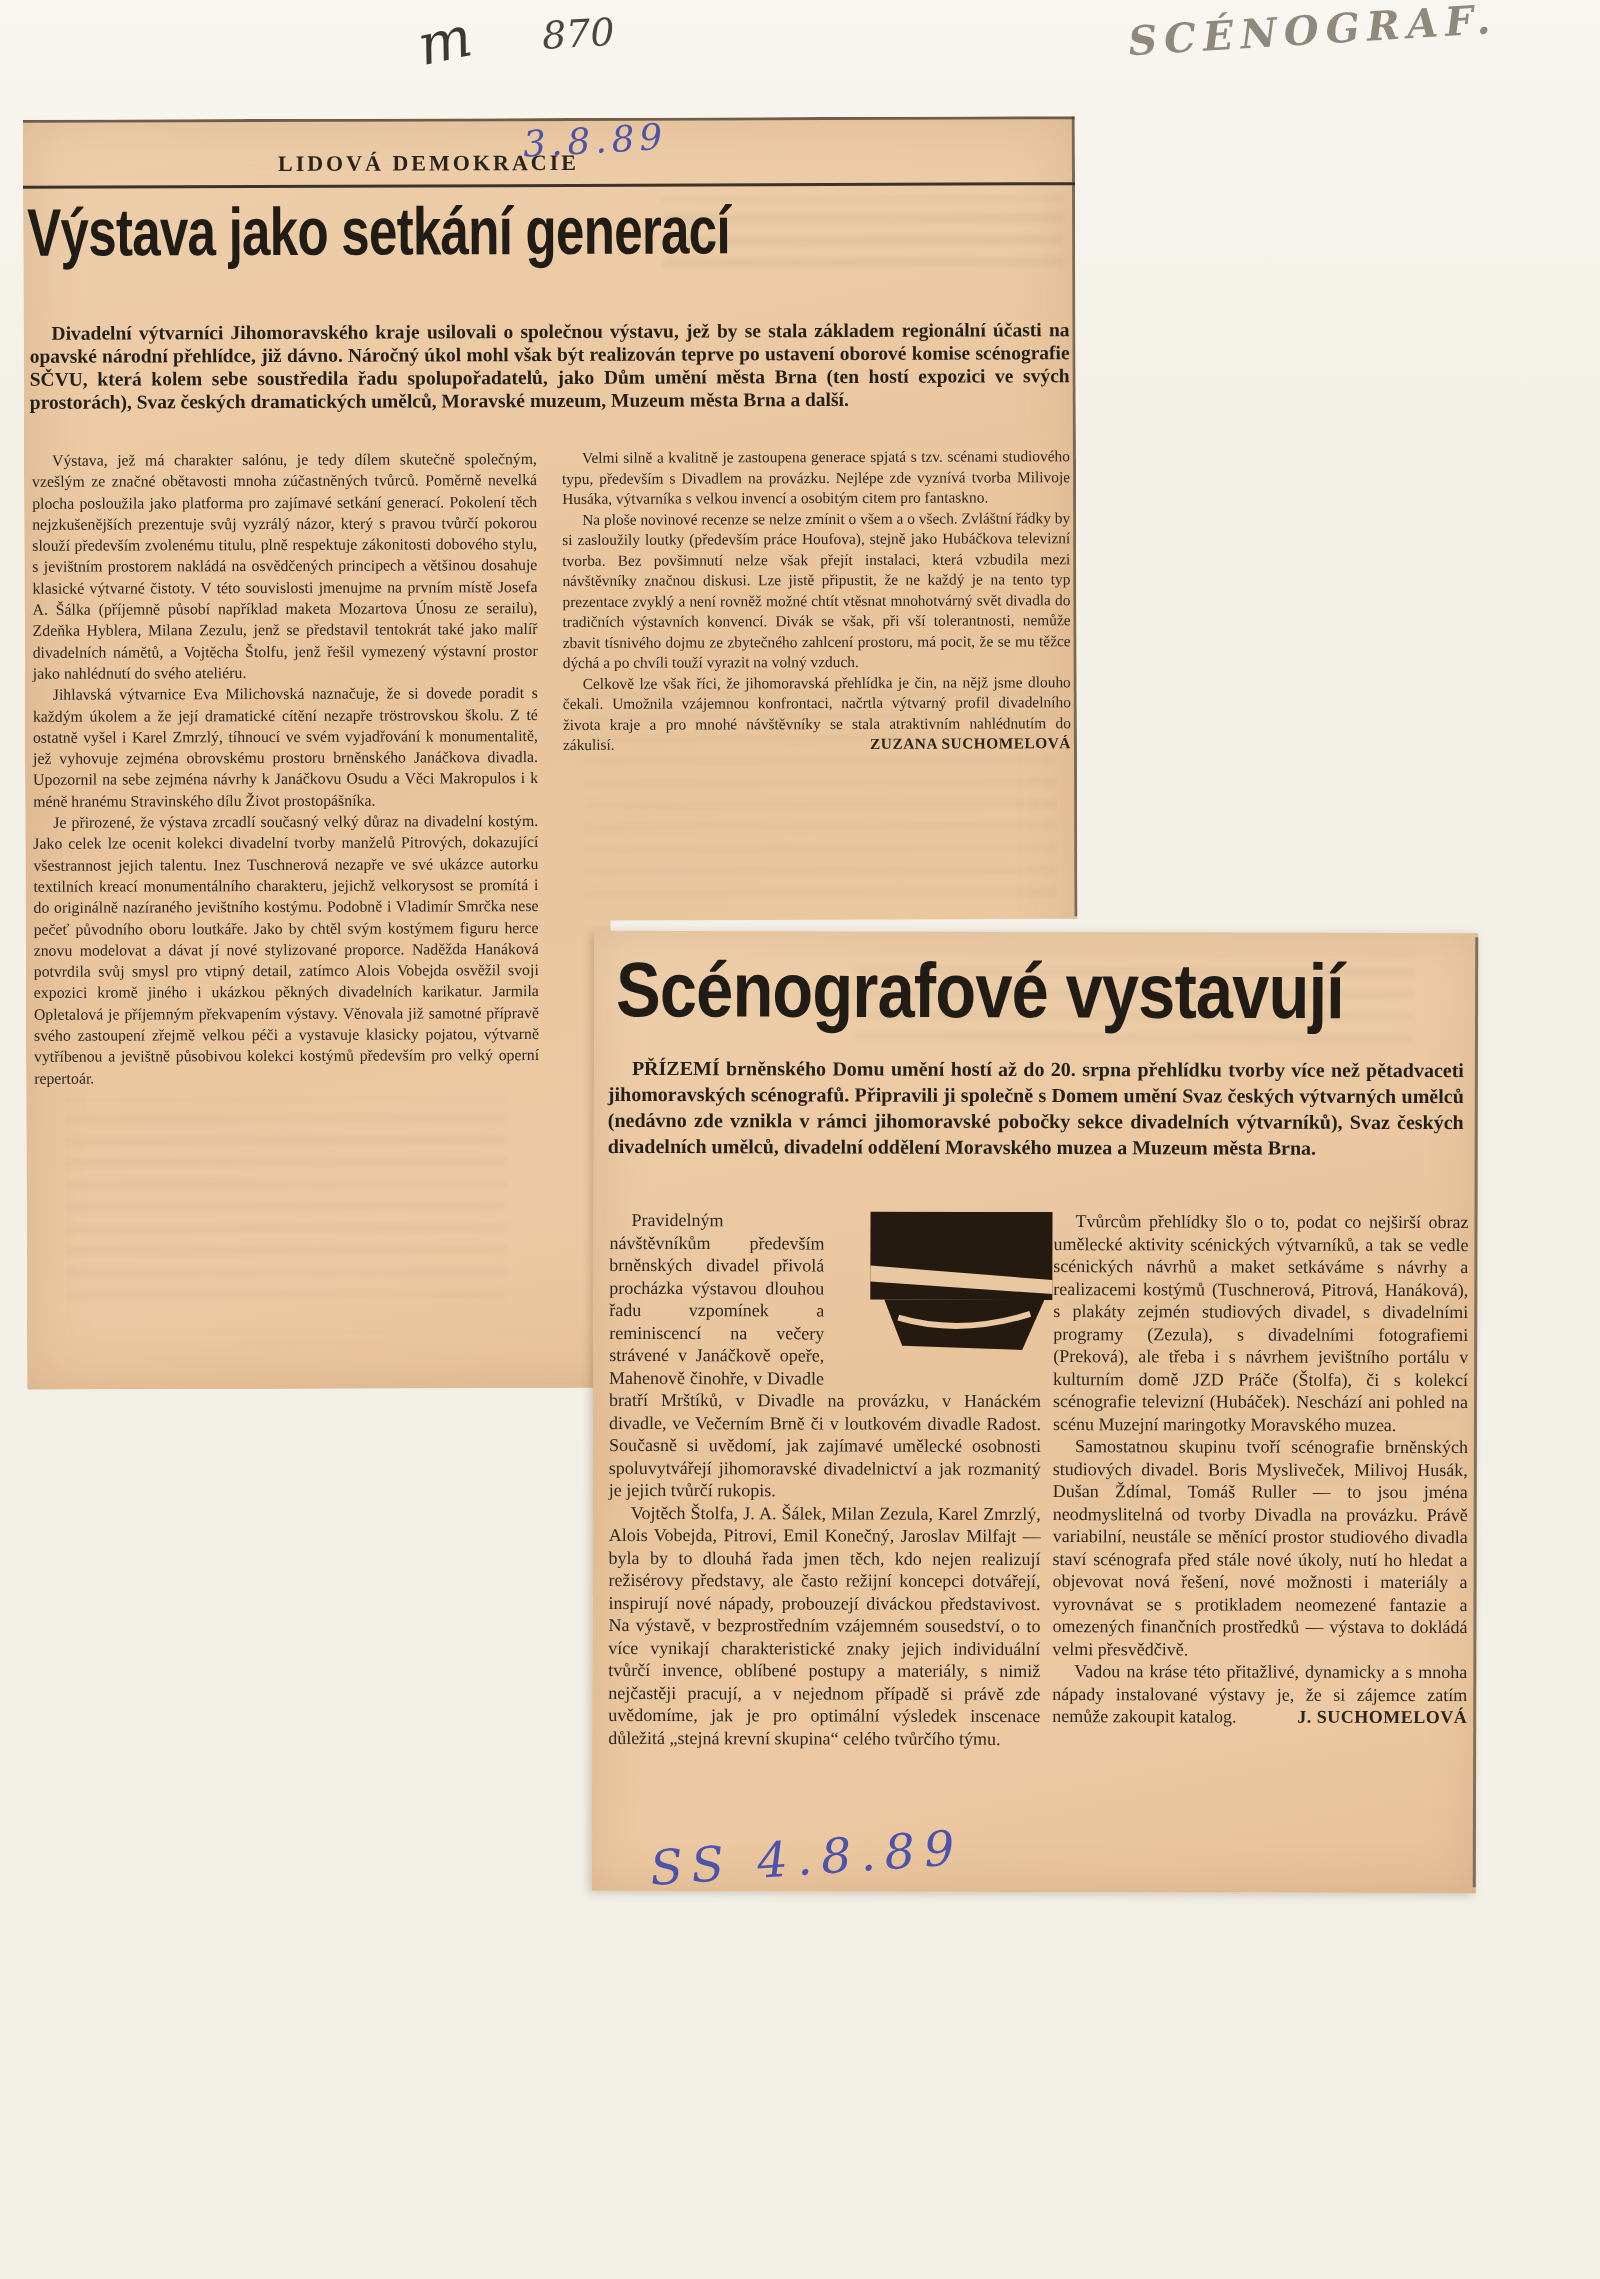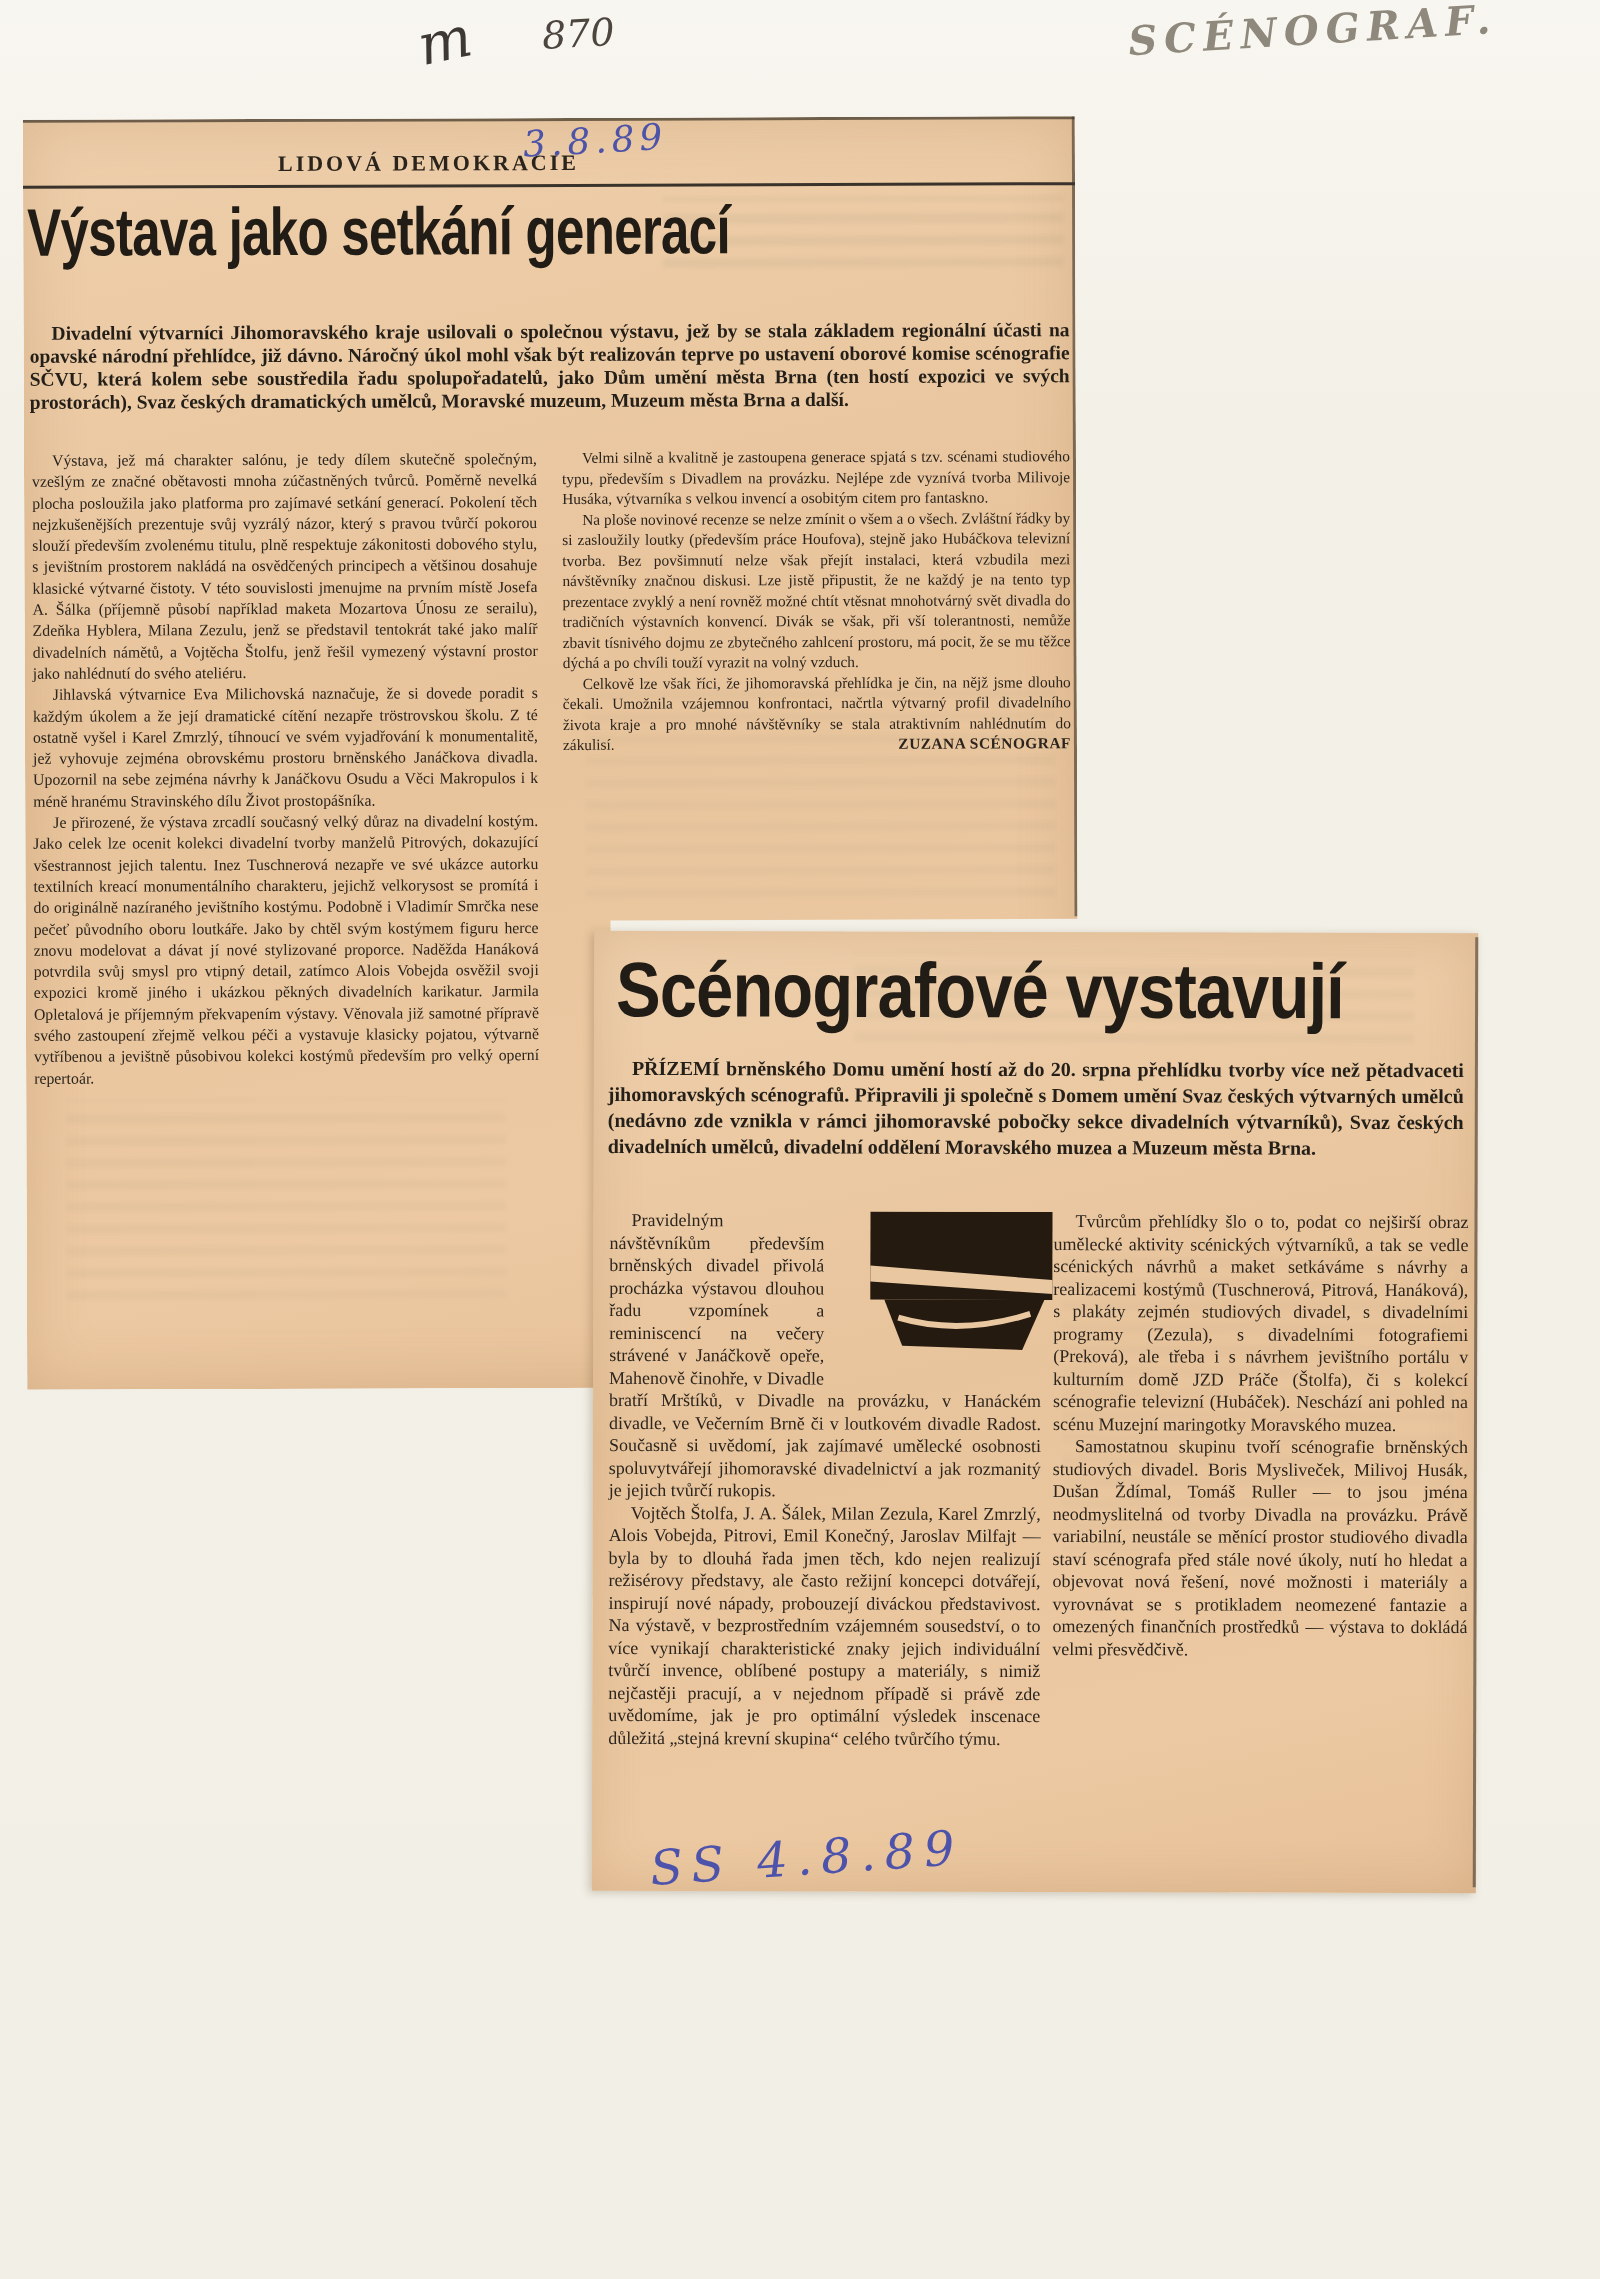--- a/index.html
+++ b/index.html
@@ -87,21 +87,21 @@
       <p>Výstava, jež má charakter salónu, je tedy dílem skutečně společným, vzešlým ze značné obětavosti mnoha zúčastněných tvůrců. Poměrně nevelká plocha posloužila jako platforma pro zajímavé setkání generací. Pokolení těch nejzkušenějších prezentuje svůj vyzrálý názor, který s pravou tvůrčí pokorou slouží především zvolenému titulu, plně respektuje zákonitosti dobového stylu, s jevištním prostorem nakládá na osvědčených principech a většinou dosahuje klasické výtvarné čistoty. V této souvislosti jmenujme na prvním místě Josefa A. Šálka (příjemně působí například maketa Mozartova Únosu ze serailu), Zdeňka Hyblera, Milana Zezulu, jenž se představil tentokrát také jako malíř divadelních námětů, a Vojtěcha Štolfu, jenž řešil vymezený výstavní prostor jako nahlédnutí do svého ateliéru.</p>
       <p>Jihlavská výtvarnice Eva Milichovská naznačuje, že si dovede poradit s každým úkolem a že její dramatické cítění nezapře tröstrovskou školu. Z té ostatně vyšel i Karel Zmrzlý, tíhnoucí ve svém vyjadřování k monumentalitě, jež vyhovuje zejména obrovskému prostoru brněnského Janáčkova divadla. Upozornil na sebe zejména návrhy k Janáčkovu Osudu a Věci Makropulos i k méně hranému Stravinského dílu Život prostopášníka.</p>
       <p>Je přirozené, že výstava zrcadlí současný velký důraz na divadelní kostým. Jako celek lze ocenit kolekci divadelní tvorby manželů Pitrových, dokazující všestrannost jejich talentu. Inez Tuschnerová nezapře ve své ukázce autorku textilních kreací monumentálního charakteru, jejichž velkorysost se promítá i do originálně nazíraného jevištního kostýmu. Podobně i Vladimír Smrčka nese pečeť původního oboru loutkáře. Jako by chtěl svým kostýmem figuru herce znovu modelovat a dávat jí nové stylizované proporce. Naděžda Hanáková potvrdila svůj smysl pro vtipný detail, zatímco Alois Vobejda osvěžil svoji expozici kromě jiného i ukázkou pěkných divadelních karikatur. Jarmila Opletalová je příjemným překvapením výstavy. Věnovala již samotné přípravě svého zastoupení zřejmě velkou péči a vystavuje klasicky pojatou, výtvarně vytříbenou a jevištně působivou kolekci kostýmů především pro velký operní repertoár.</p>
     </div>
 
     <div class="col a1colR">
       <p>Velmi silně a kvalitně je zastoupena generace spjatá s tzv. scénami studiového typu, především s Divadlem na provázku. Nejlépe zde vyznívá tvorba Milivoje Husáka, výtvarníka s velkou invencí a osobitým citem pro fantaskno.</p>
       <p>Na ploše novinové recenze se nelze zmínit o všem a o všech. Zvláštní řádky by si zasloužily loutky (především práce Houfova), stejně jako Hubáčkova televizní tvorba. Bez povšimnutí nelze však přejít instalaci, která vzbudila mezi návštěvníky značnou diskusi. Lze jistě připustit, že ne každý je na tento typ prezentace zvyklý a není rovněž možné chtít vtěsnat mnohotvárný svět divadla do tradičních výstavních konvencí. Divák se však, při vší tolerantnosti, nemůže zbavit tísnivého dojmu ze zbytečného zahlcení prostoru, má pocit, že se mu těžce dýchá a po chvíli touží vyrazit na volný vzduch.</p>
       <p>
         <span>Celkově lze však říci, že jihomoravská přehlídka je čin, na nějž jsme dlouho čekali. Umožnila vzájemnou konfrontaci, načrtla výtvarný profil divadelního života kraje a pro mnohé návštěvníky se stala atraktivním nahlédnutím do zákulisí.</span>
-        <span class="byline">ZUZANA SCÉNOGRAF</span>
+        <span class="byline">ZUZANA SUCHOMELOVÁ</span>
       </p>
     </div>
   </div>
 
   <div class="clip clip2">
     <div class="edge e-right2"></div>
     <div class="ghost" style="left:260px;top:20px;width:560px;height:90px;opacity:.35;"></div>
     <div class="ghost" style="left:470px;top:320px;width:390px;height:300px;opacity:.25;"></div>
 
     <div class="headline h2a">Scénografové vystavují</div>
@@ -119,18 +119,22 @@
           </svg>
         </span>
         <span>Pravidelným návštěvníkům především brněnských divadel přivolá procházka výstavou dlouhou řadu vzpomínek a reminiscencí na večery strávené v Janáčkově opeře, Mahenově činohře, v Divadle bratří Mrštíků, v Divadle na provázku, v Hanáckém divadle, ve Večerním Brně či v loutkovém divadle Radost. Současně si uvědomí, jak zajímavé umělecké osobnosti spoluvytvářejí jihomoravské divadelnictví a jak rozmanitý je jejich tvůrčí rukopis.</span>
       </p>
       <p>Vojtěch Štolfa, J. A. Šálek, Milan Zezula, Karel Zmrzlý, Alois Vobejda, Pitrovi, Emil Konečný, Jaroslav Milfajt — byla by to dlouhá řada jmen těch, kdo nejen realizují režisérovy představy, ale často režijní koncepci dotvářejí, inspirují nové nápady, probouzejí diváckou představivost. Na výstavě, v bezprostředním vzájemném sousedství, o to více vynikají charakteristické znaky jejich individuální tvůrčí invence, oblíbené postupy a materiály, s nimiž nejčastěji pracují, a v nejednom případě si právě zde uvědomíme, jak je pro optimální výsledek inscenace důležitá „stejná krevní skupina“ celého tvůrčího týmu.</p>
     </div>
 
     <div class="col a2colR">
       <p>Tvůrcům přehlídky šlo o to, podat co nejširší obraz umělecké aktivity scénických výtvarníků, a tak se vedle scénických návrhů a maket setkáváme s návrhy a realizacemi kostýmů (Tuschnerová, Pitrová, Hanáková), s plakáty zejmén studiových divadel, s divadelními programy (Zezula), s divadelními fotografiemi (Preková), ale třeba i s návrhem jevištního portálu v kulturním domě JZD Práče (Štolfa), či s kolekcí scénografie televizní (Hubáček). Neschází ani pohled na scénu Muzejní maringotky Moravského muzea.</p>
       <p>Samostatnou skupinu tvoří scénografie brněnských studiových divadel. Boris Mysliveček, Milivoj Husák, Dušan Ždímal, Tomáš Ruller — to jsou jména neodmyslitelná od tvorby Divadla na provázku. Právě variabilní, neustále se měnící prostor studiového divadla staví scénografa před stále nové úkoly, nutí ho hledat a objevovat nová řešení, nové možnosti i materiály a vyrovnávat se s protikladem neomezené fantazie a omezených finančních prostředků — výstava to dokládá velmi přesvědčivě.</p>
+      <p>
+        <span>Vadou na kráse této přitažlivé, dynamicky a s mnoha nápady instalované výstavy je, že si zájemce zatím nemůže zakoupit katalog.</span>
+        <span class="byline">J. SUCHOMELOVÁ</span>
+      </p>
     </div>
 
     <div class="date2">SS 4.8.89</div>
   </div>
 
 </div>
 
 </body></html>

